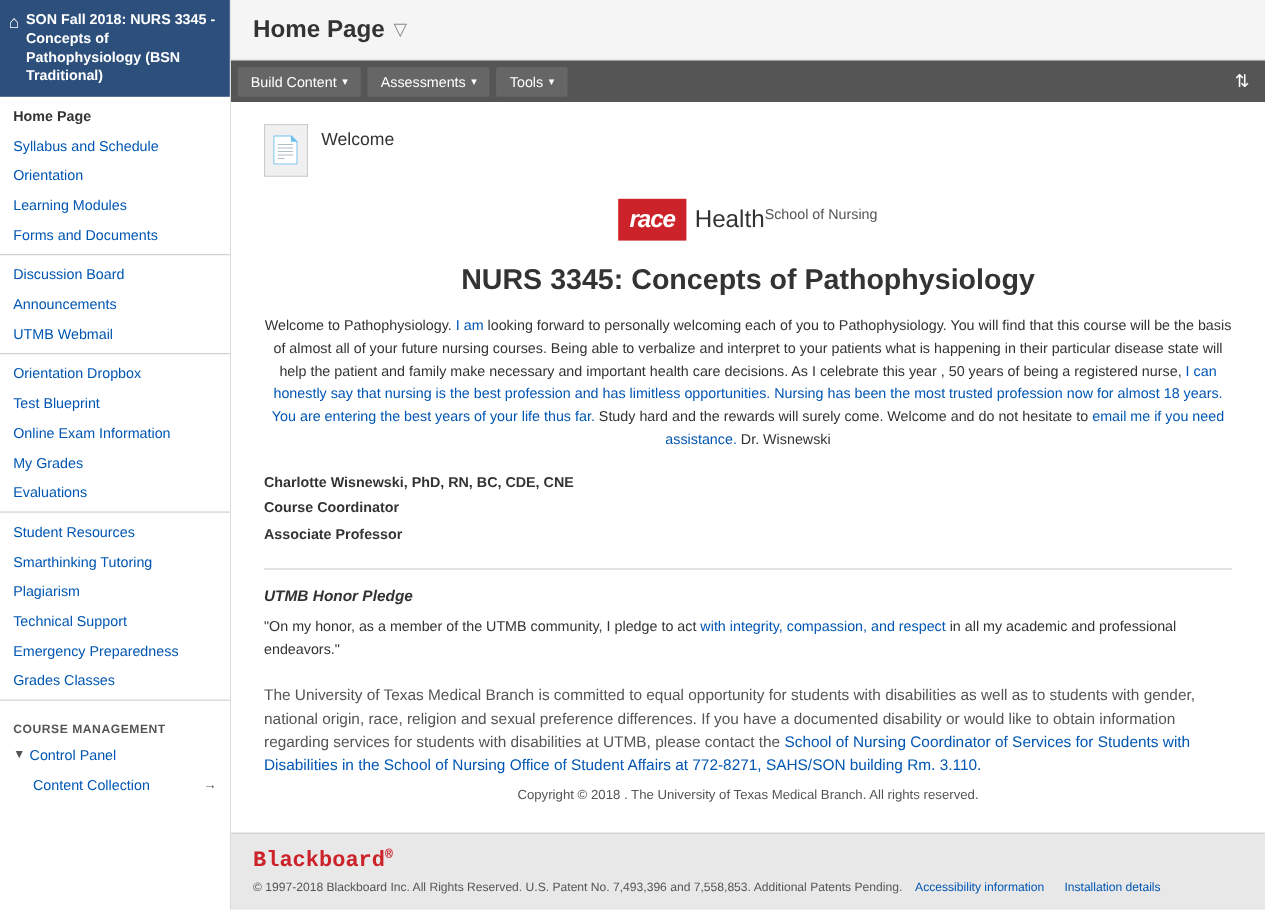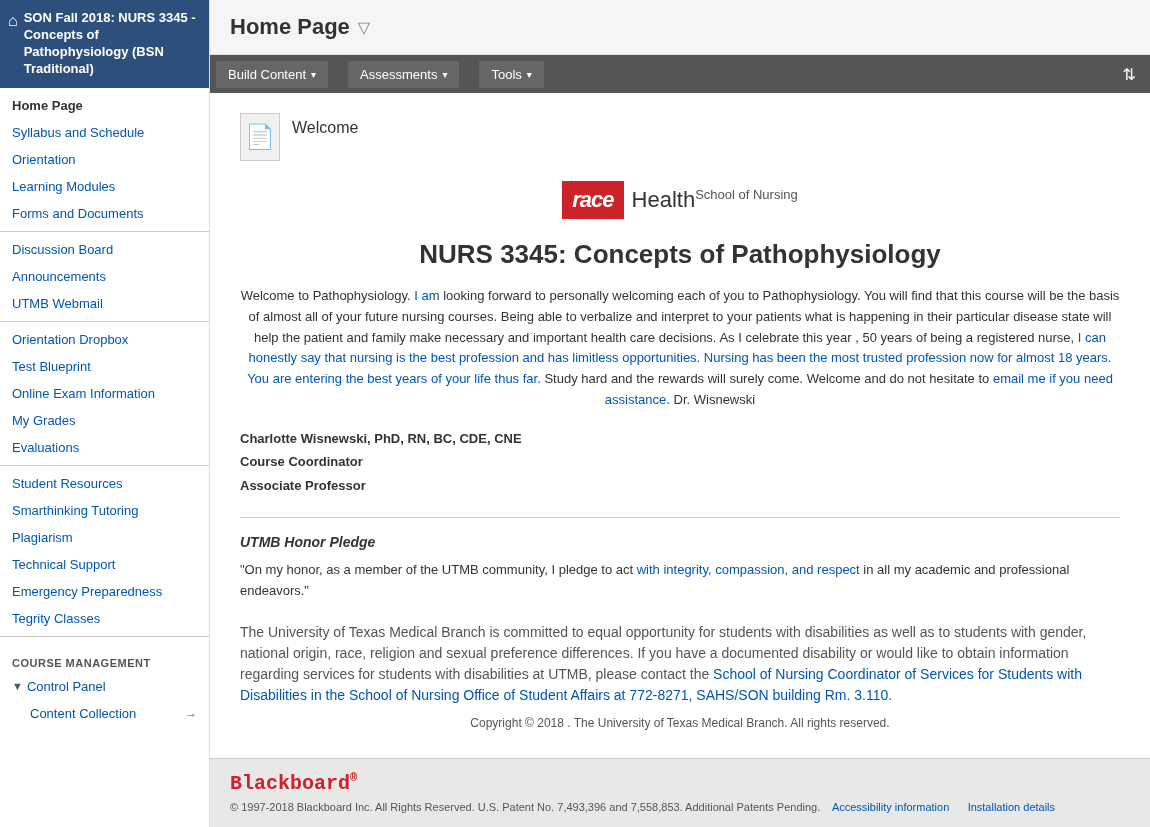--- a/index.html
+++ b/index.html
@@ -91,21 +91,21 @@
       color: #888;
     }
 
     
     .toolbar {
       background: #555;
       display: flex;
       align-items: center;
       padding: 0 6px;
       height: 38px;
-      gap: 20px;
+      gap: 6px;
     }
     .toolbar-btn {
       background: #666;
       color: #fff;
       border: none;
       padding: 6px 12px;
       cursor: pointer;
       font-size: 13px;
       display: flex;
       align-items: center;
@@ -303,21 +303,21 @@
     <a class="sidebar-nav-item">My Grades</a>
     <a class="sidebar-nav-item">Evaluations</a>
   </div>
 
   <div class="sidebar-nav-section">
     <a class="sidebar-nav-item">Student Resources</a>
     <a class="sidebar-nav-item">Smarthinking Tutoring</a>
     <a class="sidebar-nav-item">Plagiarism</a>
     <a class="sidebar-nav-item">Technical Support</a>
     <a class="sidebar-nav-item">Emergency Preparedness</a>
-    <a class="sidebar-nav-item">Tegrity Classes</a>
+    <a class="sidebar-nav-item">Grades Classes</a>
   </div>
 
   <div style="padding-top: 10px;">
     <div class="sidebar-section-label">COURSE MANAGEMENT</div>
     <div class="sidebar-bottom-item">
       <span class="sidebar-arrow">▼</span>
       <span>Control Panel</span>
     </div>
     <div class="sidebar-bottom-item">
       <span style="width:14px; display:inline-block;"></span>

